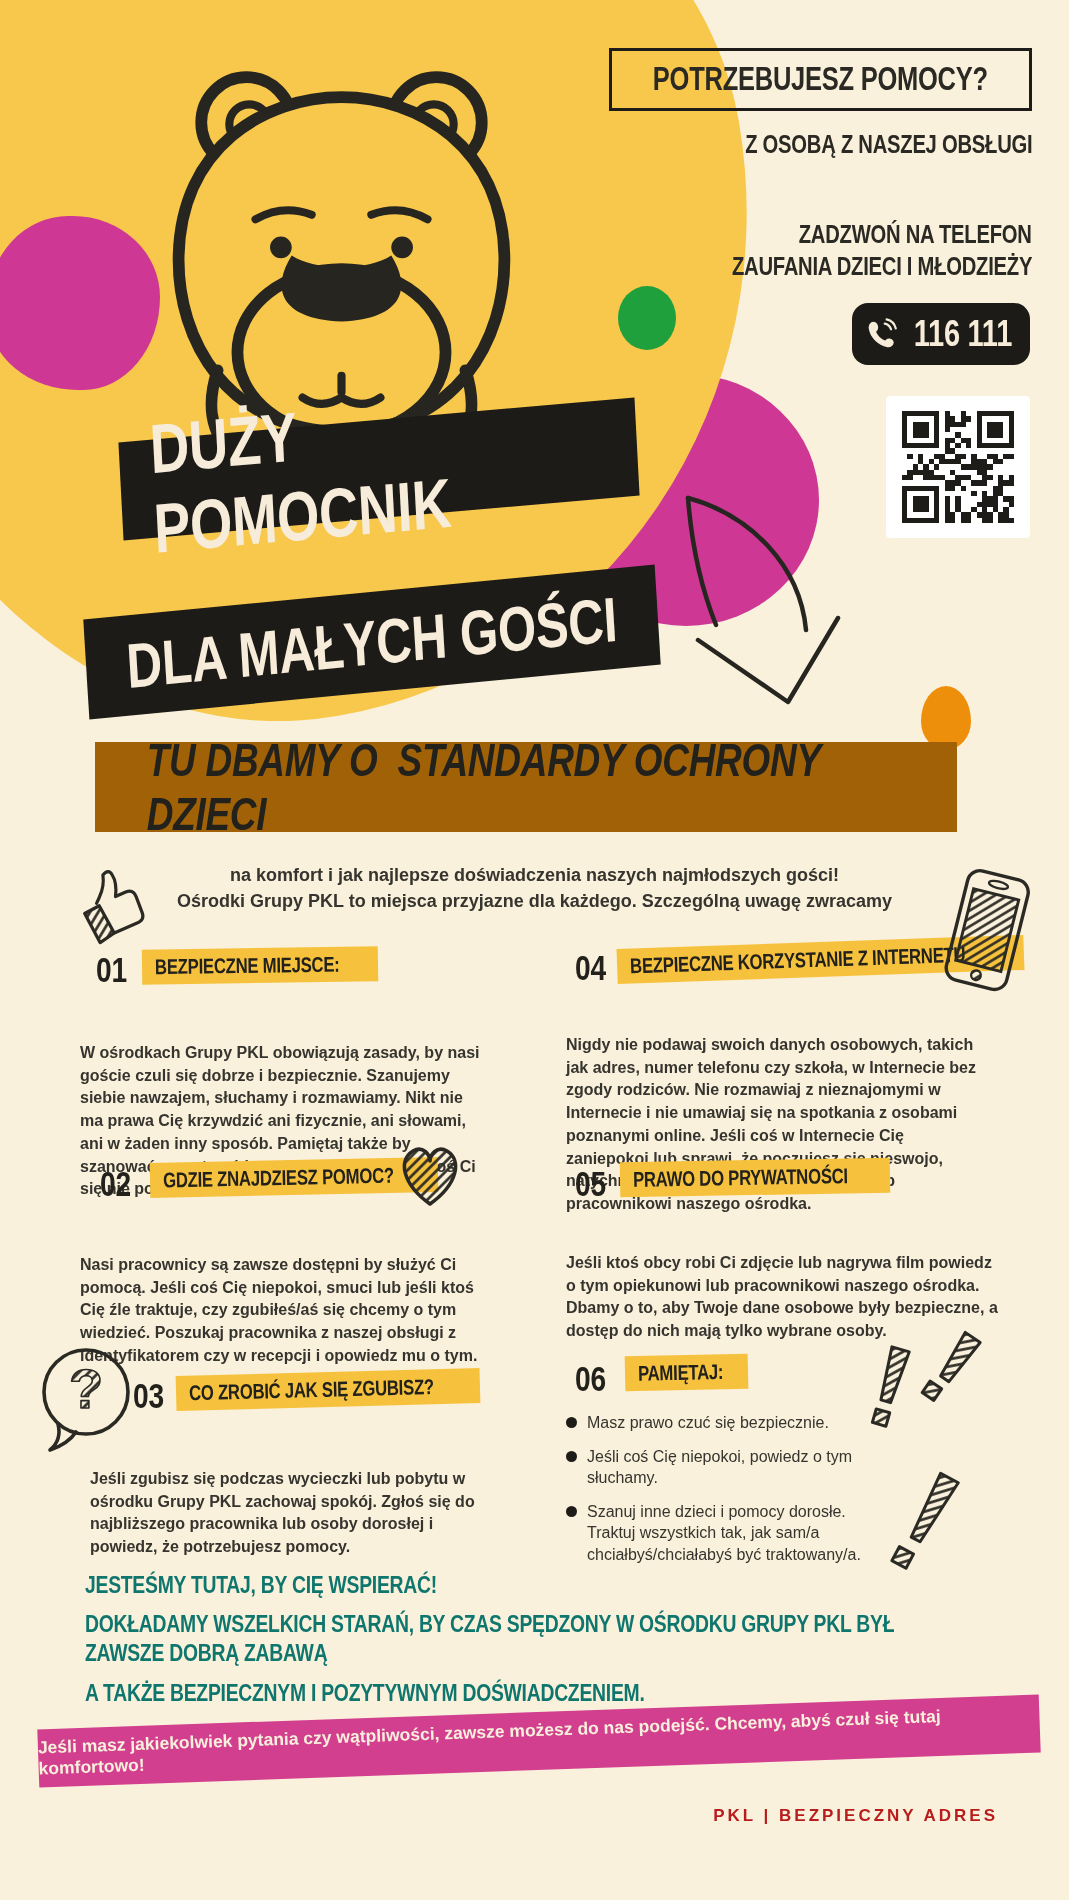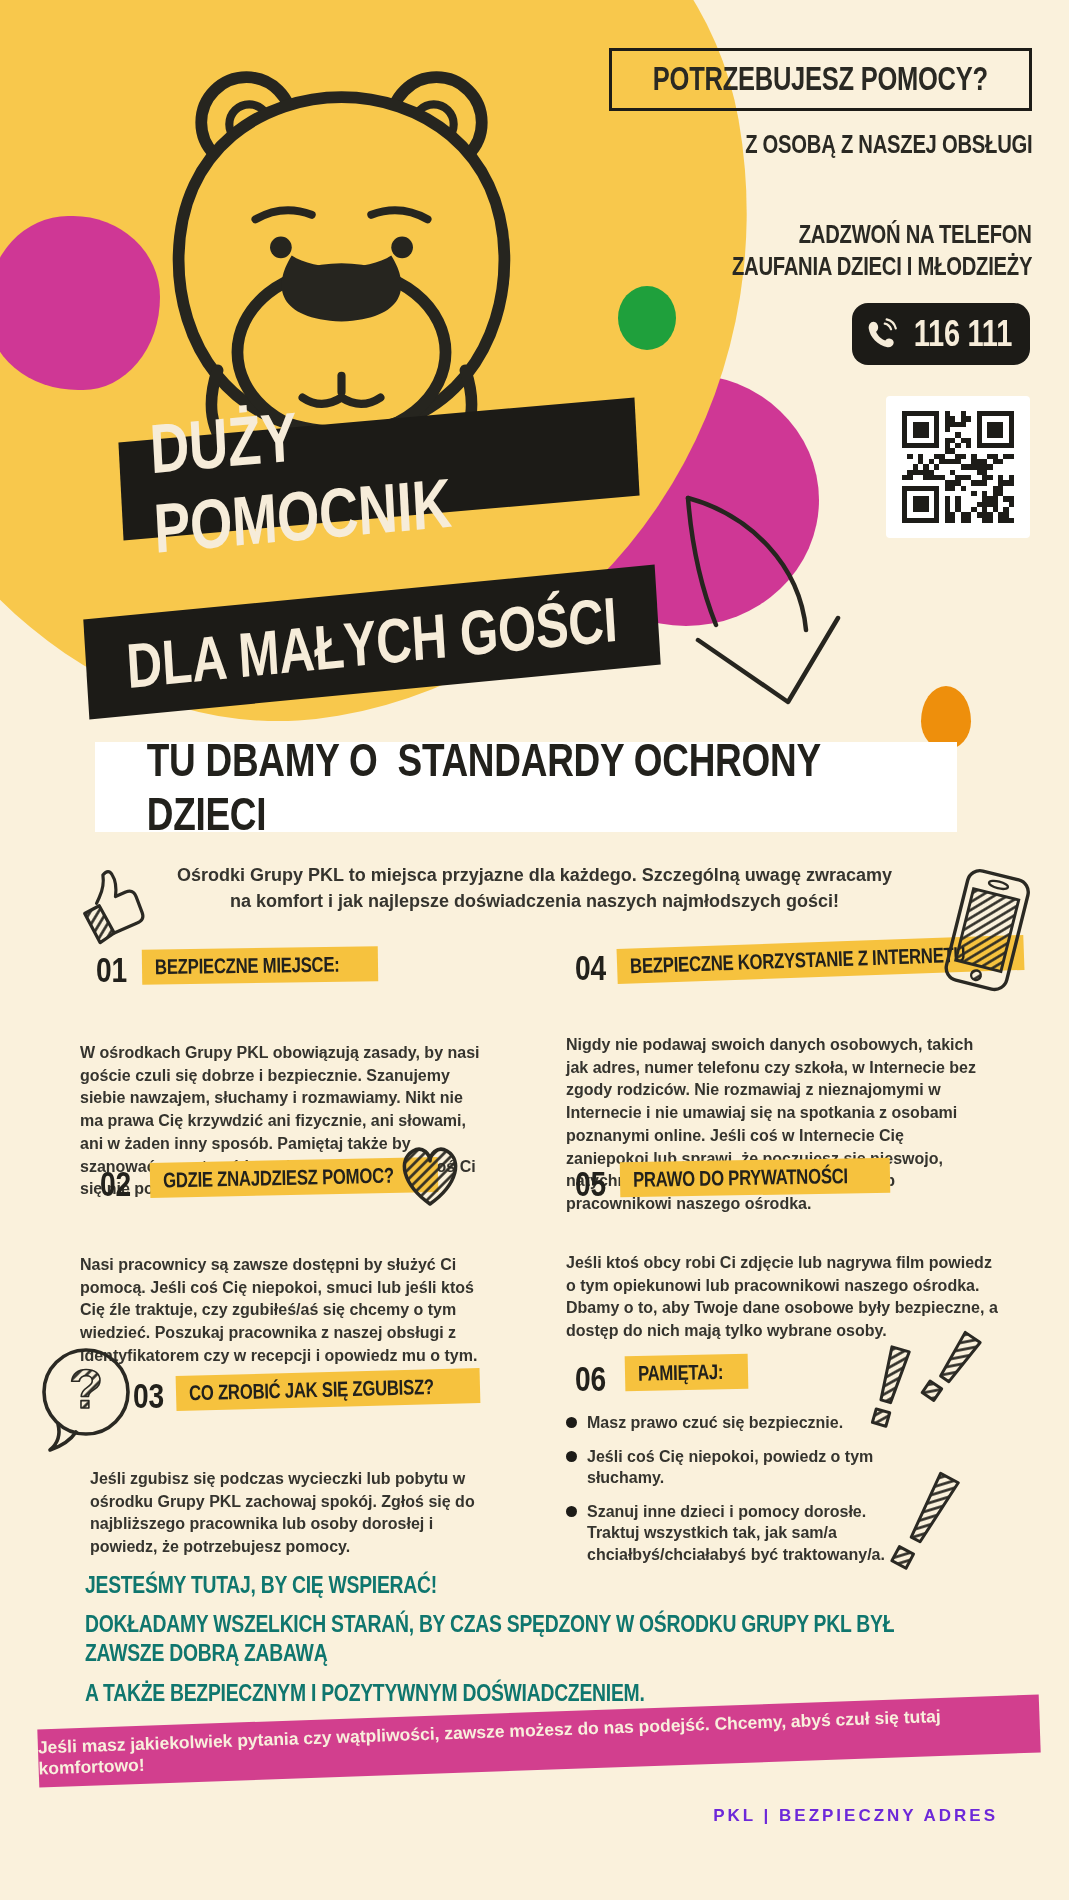--- a/index.html
+++ b/index.html
@@ -27,39 +27,39 @@
   .help-box{right:37px;top:48px;border:3px solid #1d1c18;padding:12px 18px;}
   .help-box span{font-size:29px;}
   .hdr-lines{right:37px;text-align:right;font-weight:bold;font-size:23px;line-height:1.4;}
   .hdr-lines .cond{transform-origin:right center;}
   .phone-badge{right:39px;top:303px;width:178px;height:62px;background:#1C1B17;border-radius:16px;
                display:flex;align-items:center;justify-content:center;gap:9px;}
   .phone-badge .num{color:#F6ECD9;font-size:33px;}
   .qr-box{right:39px;top:396px;width:144px;height:142px;background:#ffffff;border-radius:4px;
           display:flex;align-items:center;justify-content:center;}
   
-  .mid-banner{left:95px;top:742px;width:862px;height:90px;background:#ffffff;
-              display:flex;align-items:center;justify-content:center;color:#22211c;}
+  .mid-banner{left:95px;top:742px;width:862px;height:90px;background:#a16207;
+              display:flex;align-items:center;justify-content:center;color:#22211c;font-style:italic;}
   .mid-banner span{font-size:42px;}
   .intro{left:0;top:862px;width:1069px;text-align:center;font-weight:bold;font-size:18px;line-height:1.45;color:#35342e;}
   
   .sec-num{font-size:32px;font-weight:bold;color:#22211c;}
   .sec-title{display:inline-block;background:#F6C23E;color:#22211c;padding:7px 13px 6px;}
   .sec-title span{font-size:19px;}
   .sec-body{font-weight:bold;font-size:16px;line-height:1.42;color:#35342e;margin-top:32px;}
   .bullets{display:flex;flex-direction:column;gap:13px;}
-  .bullet-row{display:flex;gap:10px;font-weight:bold;font-size:16px;line-height:1.32;color:#35342e;}
+  .bullet-row{display:flex;gap:10px;font-weight:normal;font-size:16px;line-height:1.32;color:#35342e;}
   .bullet-dot{flex:0 0 auto;width:11px;height:11px;border-radius:50%;background:#1d1c18;margin-top:5px;}
   
   .outro{left:85px;top:1572px;width:940px;color:#0f766e;}
   .outro div{margin-bottom:15px;}
   .outro span{font-size:22px;}
   .ribbon{left:38px;top:1712px;width:1002px;height:58px;background:#D23F8E;transform:rotate(-2deg);
           display:flex;align-items:center;justify-content:center;color:#F8EFDC;font-weight:bold;font-size:17.5px;}
-  .footer{right:71px;top:1806px;font-weight:bold;font-size:17px;letter-spacing:3px;color:#6d28d9;}
+  .footer{right:71px;top:1806px;font-weight:bold;font-size:17px;letter-spacing:3px;color:#b91c1c;}
   svg{display:block;}
 </style>
 </head>
 <body>
 
 <svg width="0" height="0" style="position:absolute" aria-hidden="true">
   <defs>
     <pattern id="hatch" patternUnits="userSpaceOnUse" width="7" height="7" patternTransform="rotate(45)">
       <line x1="1.5" y1="0" x2="1.5" y2="7" stroke="#2a2923" stroke-width="2.6"></line>
     </pattern>
@@ -270,22 +270,22 @@
         <rect x="19" y="20" width="1" height="1" fill="#1d1c18"></rect>
         <rect x="20" y="20" width="1" height="1" fill="#1d1c18"></rect>
       </svg>
   </div>
 
   <div class="abs mid-banner">
     <span class="cond-c ws-pre">TU DBAMY O  STANDARDY OCHRONY DZIECI</span>
   </div>
 
   <div class="abs intro">
+    <div>na komfort i jak najlepsze doświadczenia naszych najmłodszych gości!</div>
     <div>Ośrodki Grupy PKL to miejsca przyjazne dla każdego. Szczególną uwagę zwracamy</div>
-    <div>na komfort i jak najlepsze doświadczenia naszych najmłodszych gości!</div>
   </div>
 
   <svg class="abs" style="left:72px;top:862px" width="86" height="90" viewBox="0 0 86 90">
     <g transform="rotate(-14 43 45)" stroke="#2a2923" stroke-width="3.2" fill="none" stroke-linejoin="round" stroke-linecap="round">
       <polygon points="12,44 28,40 36,70 20,76" fill="url(#hatch)"></polygon>
       <path d="M36 70 L60 66 Q69 65 68 57 L66 40 Q65 32 57 33 L46 35 Q51 22 48 13 Q46 6 39 11 Q38 22 30 32 L26 37"></path>
     </g>
   </svg>
 
   <div class="abs sec-num" style="left:96px;top:952px">

